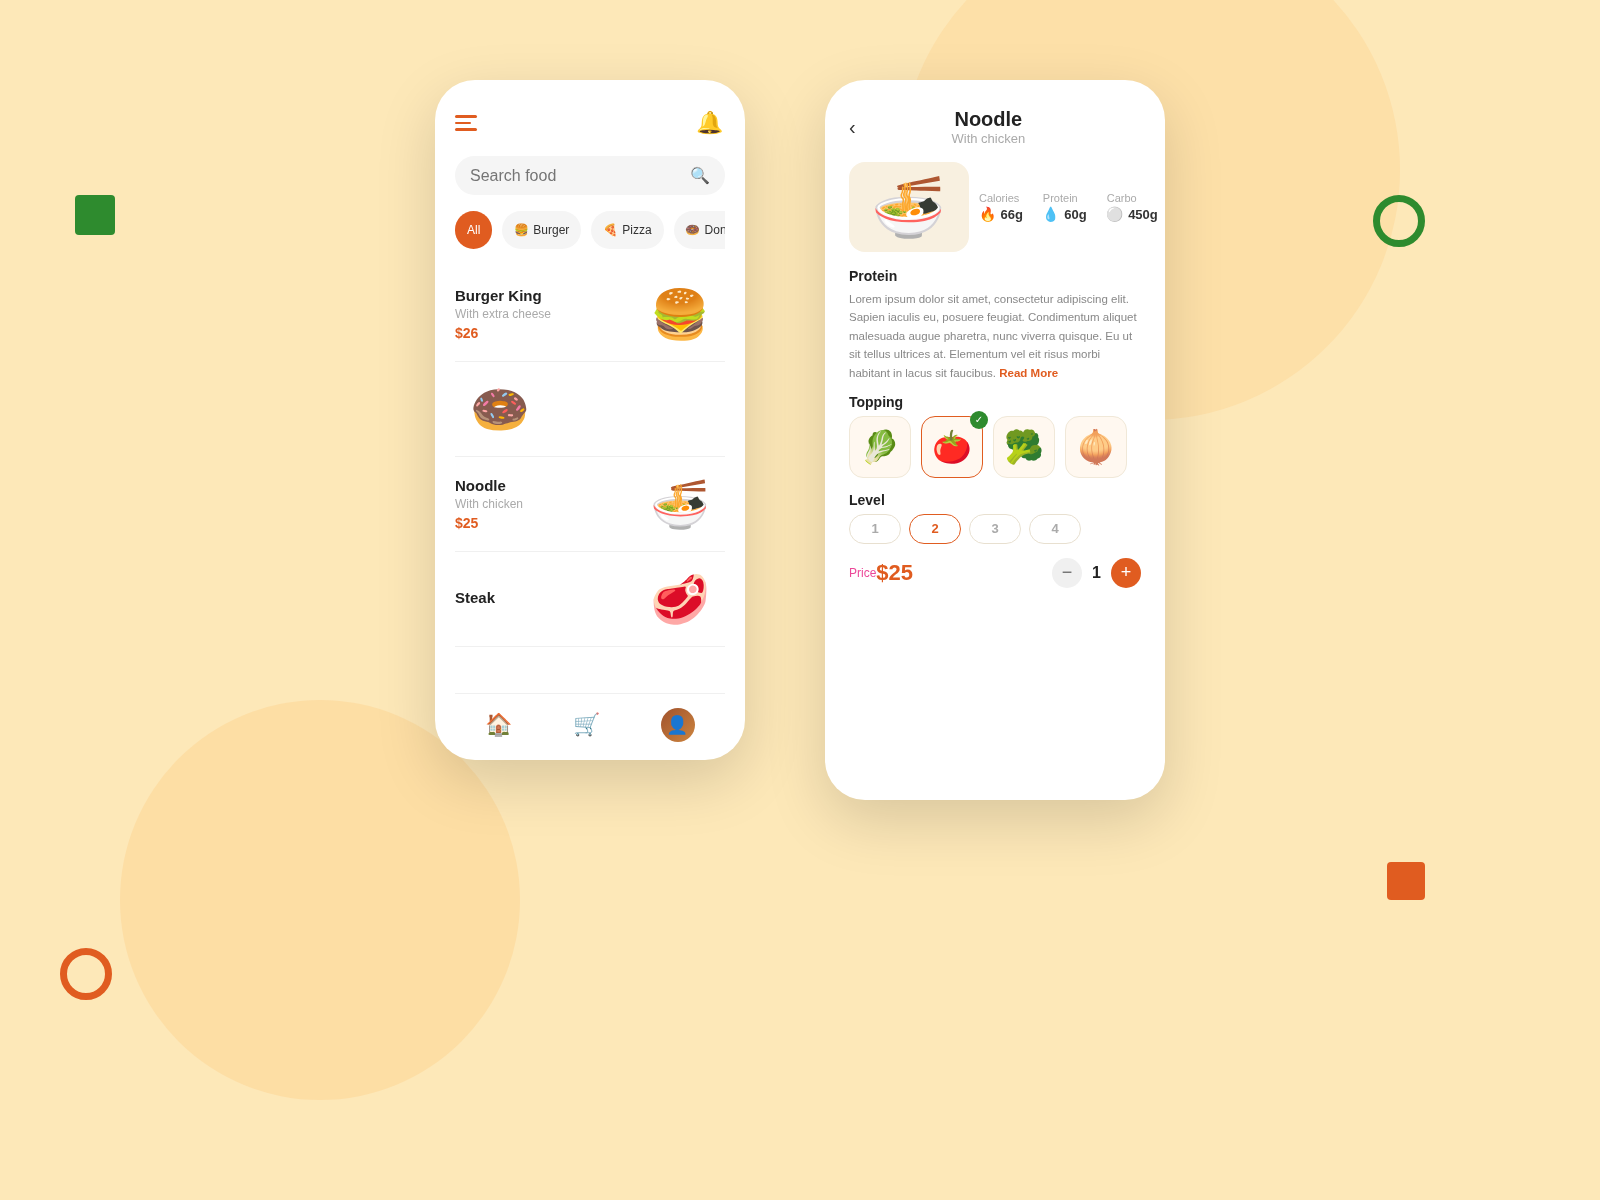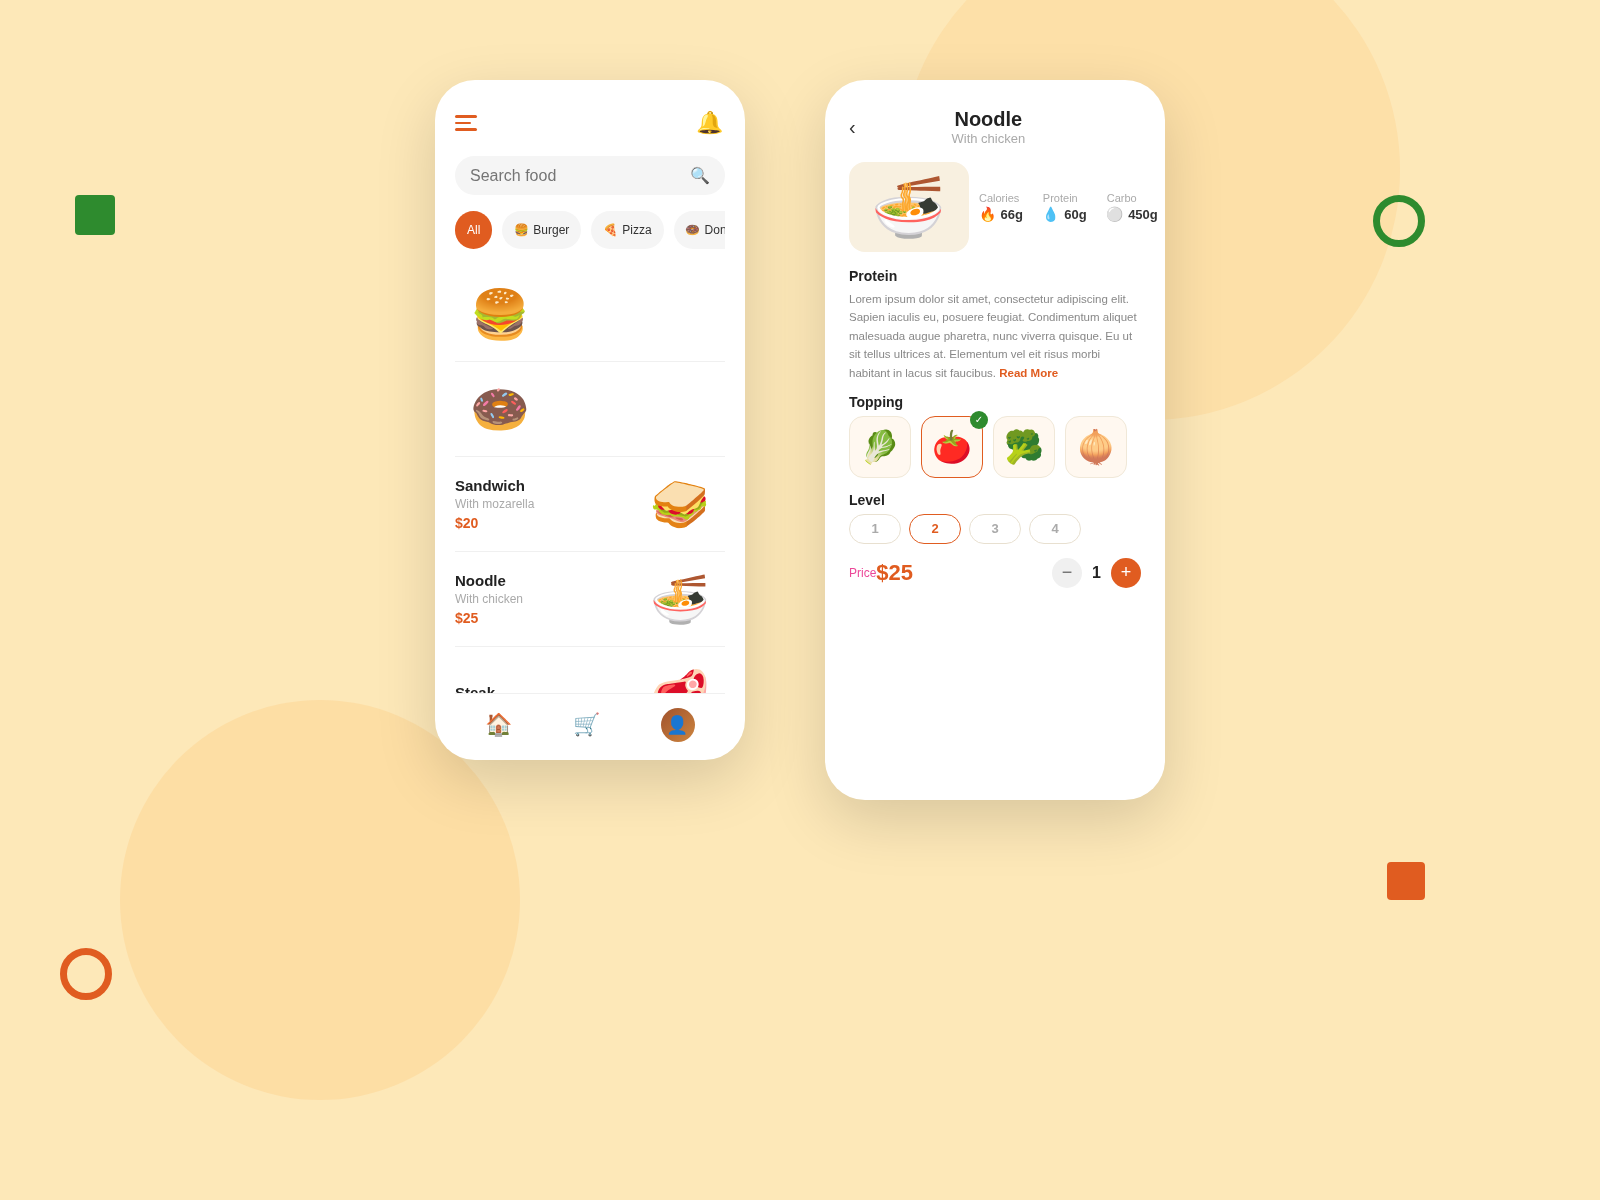--- a/index.html
+++ b/index.html
@@ -494,35 +494,32 @@
       </div>
       <div class="cat-pill inactive">
         <span>🍩</span>
         <span>Donut</span>
       </div>
 
     </div>
 
     <div class="food-list">
       <div class="food-item">
+        <div class="food-item-text">
+          <div class="food-item-name">Burger King</div>
+          <div class="food-item-desc">With extra cheese</div>
+          <div class="food-item-price">$26</div>
+        </div>
         <div class="food-item-img">🍔</div>
       </div>
 
       <div class="food-item">
         <div class="food-item-img">🍩</div>
       </div>
 
-      <div class="food-item">
-        <div class="food-item-text">
-          <div class="food-item-name">Sandwich</div>
-          <div class="food-item-desc">With mozarella</div>
-          <div class="food-item-price">$20</div>
-        </div>
-        <div class="food-item-img">🥪</div>
-      </div>
 
       <div class="food-item">
         <div class="food-item-text">
           <div class="food-item-name">Noodle</div>
           <div class="food-item-desc">With chicken</div>
           <div class="food-item-price">$25</div>
         </div>
         <div class="food-item-img">🍜</div>
       </div>
 

